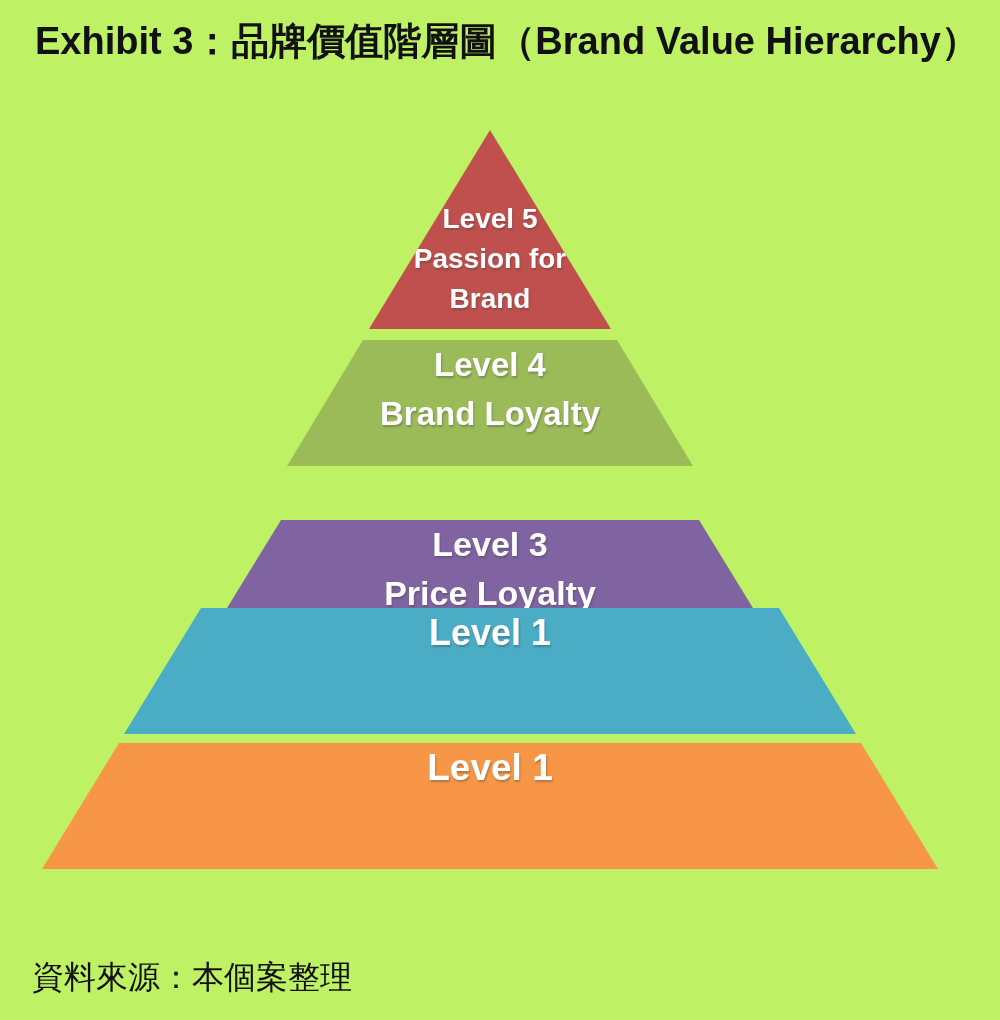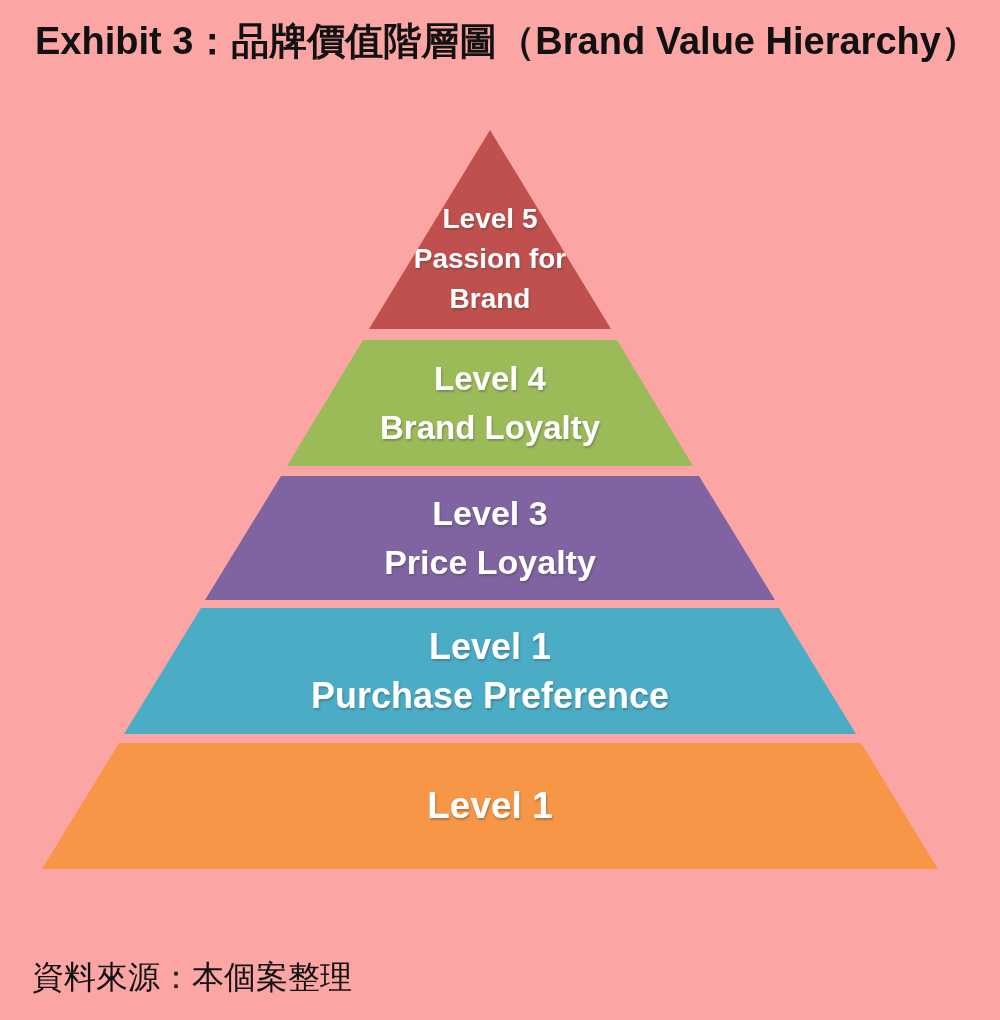--- a/index.html
+++ b/index.html
@@ -5,21 +5,21 @@
   html, body {
     margin: 0;
     padding: 0;
     background: #ffffff;
     font-family: "Liberation Sans", "DejaVu Sans", sans-serif;
   }
   .canvas {
     position: relative;
     width: 1000px;
     height: 1020px;
-    background: #fca5a5;
+    background: #bef264;
     overflow: hidden;
   }
   .page-title {
     position: absolute;
     left: 35px;
     top: 16px;
     width: 960px;
     font-size: 38px;
     font-weight: bold;
     color: #111111;
@@ -31,21 +31,21 @@
     left: 0;
     top: 0;
     width: 1000px;
     height: 732px;
   }
   .level {
     position: absolute;
     display: flex;
     flex-direction: column;
     align-items: center;
-    justify-content: center;
+    justify-content: flex-start;
     color: #ffffff;
     font-weight: bold;
     text-align: center;
     text-shadow: 1px 2px 2px rgba(60,60,60,0.35);
   }
   .level span { display: block; }
 
   
   .level-5 {
     left: 369px; top: 130px; width: 242px; height: 199px;
@@ -107,28 +107,27 @@
       <span>Level 5</span>
       <span>Passion for</span>
       <span>Brand</span>
     </div>
 
     <div class="level level-4" style="background-color: rgb(155, 187, 89);">
       <span>Level 4</span>
       <span>Brand Loyalty</span>
     </div>
 
-    <div class="level level-3" style="background-color: rgb(128, 100, 162);">
+    <div class="level level-3" style="background-color: rgb(128, 100, 162); margin-top: 44px;">
       <span>Level 3</span>
       <span>Price Loyalty</span>
     </div>
 
     <div class="level level-2" style="background-color: rgb(75, 172, 198);">
       <span>Level 1</span>
-      <span>Purchase Preference</span>
     </div>
 
     <div class="level level-1" style="background-color: rgb(247, 150, 70);">
       <span>Level 1</span>
     </div>
 
   </div>
 
   <div class="source-note">資料來源：本個案整理</div>
 

